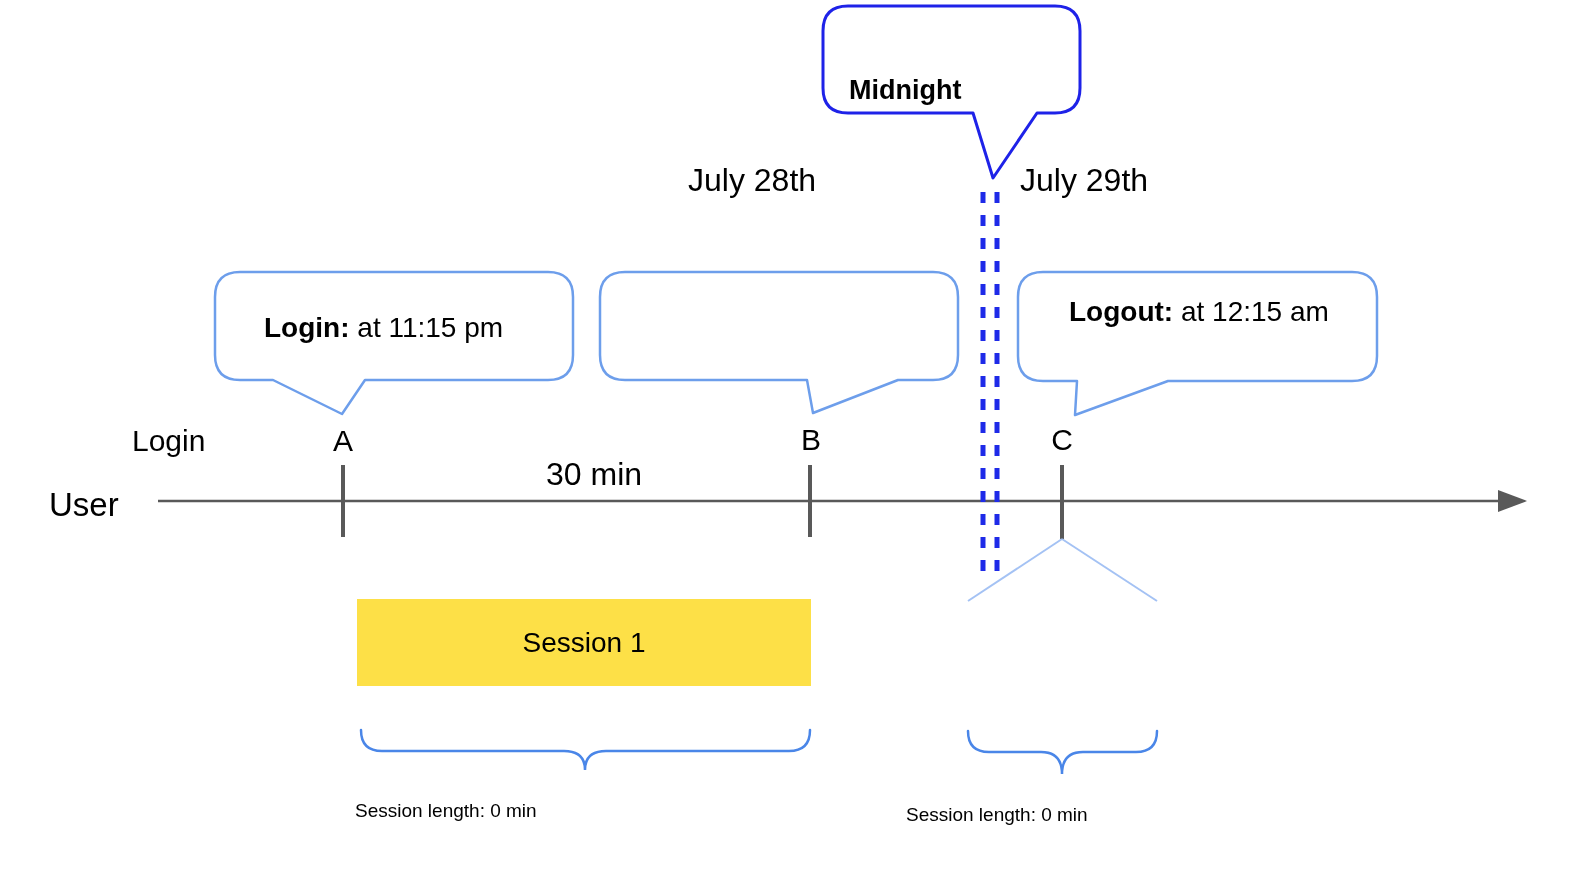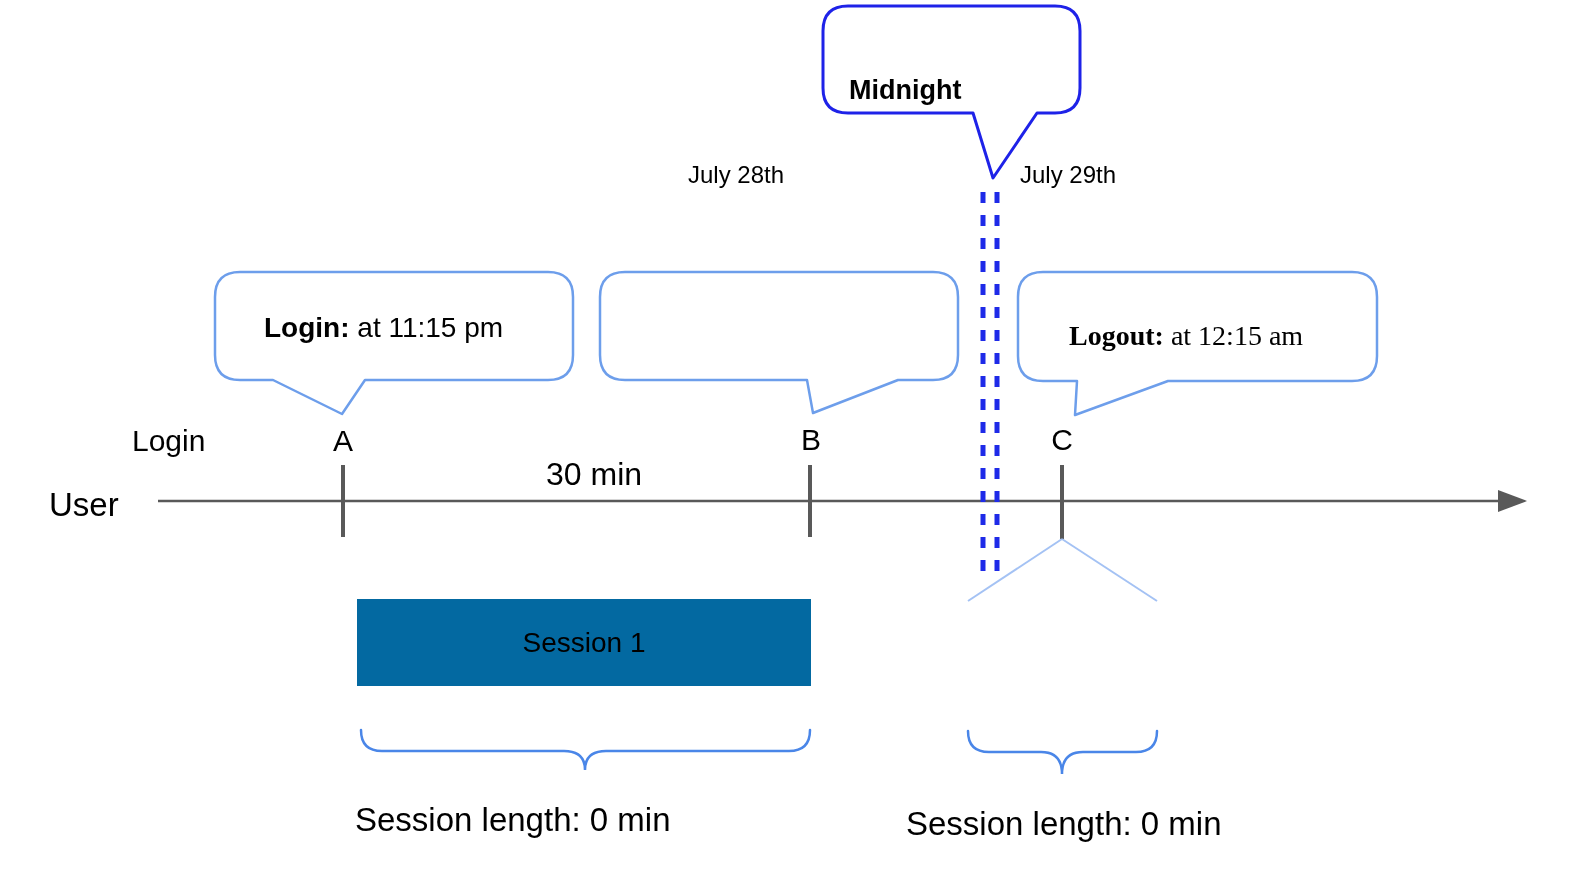--- a/index.html
+++ b/index.html
@@ -12,48 +12,48 @@
     color: #000000;
     overflow: hidden;
   }
   .abs { position: absolute; }
   svg.layer { position: absolute; left: 0; top: 0; }
 
   .lbl-midnight {
     left: 849px; top: 42px;
     font-size: 27px; font-weight: bold; line-height: 1.2; margin-top: 32px;
   }
-  .lbl-date { font-size: 24px; line-height: 1.2; }
+  .lbl-date { font-size: 32px; line-height: 1.2; }
   .lbl-july28 { left: 688px; top: 161px; }
   .lbl-july29 { left: 1020px; top: 161px; text-align: right; }
 
   .callout-text { font-size: 28px; line-height: 1.2; white-space: pre; margin-left: 24px; }
   .callout-text b { font-weight: bold; }
   .ct-login  { left: 240px; top: 311px; }
   .ct-eventb { left: 627px; top: 311px; }
-  .ct-logout { left: 1045px; top: 319px; font-family: Liberation Serif, serif; }
+  .ct-logout { left: 1045px; top: 295px; }
 
   .lbl-events { left: 132px; top: 424px; font-size: 30px; }
   .lbl-user   { left: 49px;  top: 486px; font-size: 33px; text-align: right; }
   .lbl-30min  { left: 546px; top: 456px; font-size: 32px; }
 
   .marker { font-size: 30px; text-align: center; width: 44px; }
   .marker-a { left: 321px; top: 424px; }
   .marker-b { left: 789px; top: 423px; }
   .marker-c { left: 1040px; top: 423px; }
 
   .session-box {
-    background: #0369a1;
+    background: #fde047;
     display: flex; align-items: center; justify-content: center;
     font-size: 28px;
   }
   .session-1 { left: 357px; top: 599px; width: 454px; height: 87px; }
   .session-2 { left: 968px; top: 602px; width: 189px; height: 84px; }
 
-  .session-length { font-size: 33px; line-height: 1.2; }
+  .session-length { font-size: 19px; line-height: 1.2; }
   .sl-1 { left: 355px; top: 800px; }
   .sl-2 { left: 906px; top: 804px; }
 </style>
 </head>
 <body>
 
 <div class="canvas">
 
   <svg class="layer" width="1596" height="870" viewBox="0 0 1596 870">
 

